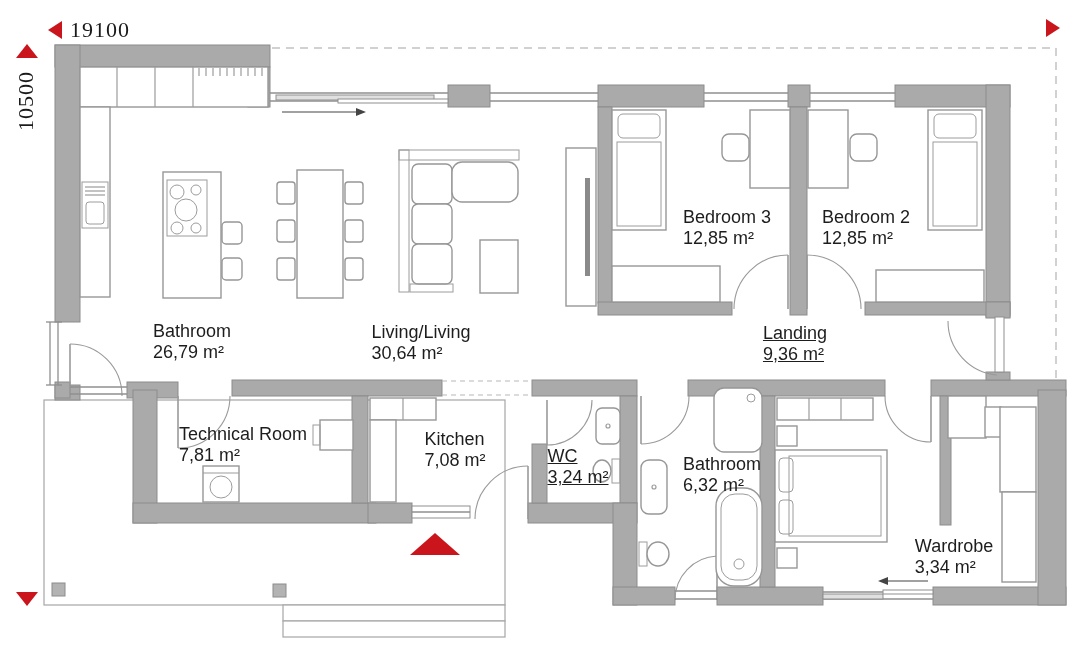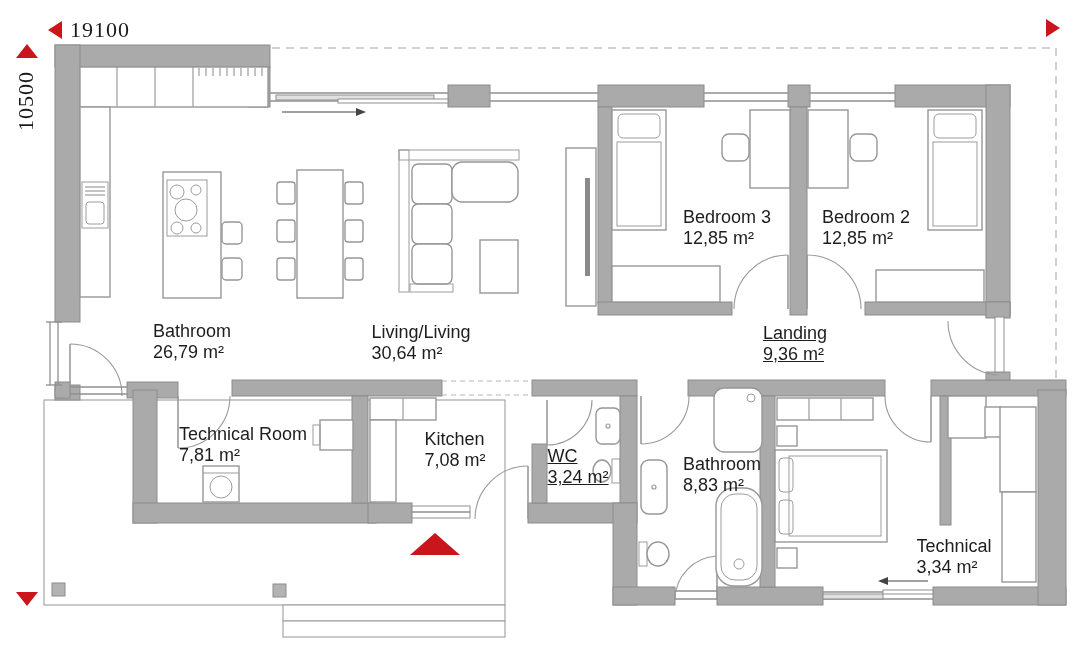--- a/index.html
+++ b/index.html
@@ -362,20 +362,20 @@
   <div class="room-label" style="left:455px;top:450px;">
     <span class="room-name">Kitchen</span>
     <span class="room-area">7,08 m²</span>
   </div>
   <div class="room-label" style="left:578px;top:467px;text-decoration:underline;">
     <span class="room-name">WC</span>
     <span class="room-area">3,24 m²</span>
   </div>
   <div class="room-label" style="left:722px;top:475px;">
     <span class="room-name">Bathroom</span>
-    <span class="room-area">8,83 m²</span>
+    <span class="room-area">6,32 m²</span>
   </div>
   <div class="room-label" style="left:954px;top:557px;">
-    <span class="room-name">Technical</span>
+    <span class="room-name">Wardrobe</span>
     <span class="room-area">3,34 m²</span>
   </div>
 
 </div>
 
 </body></html>

